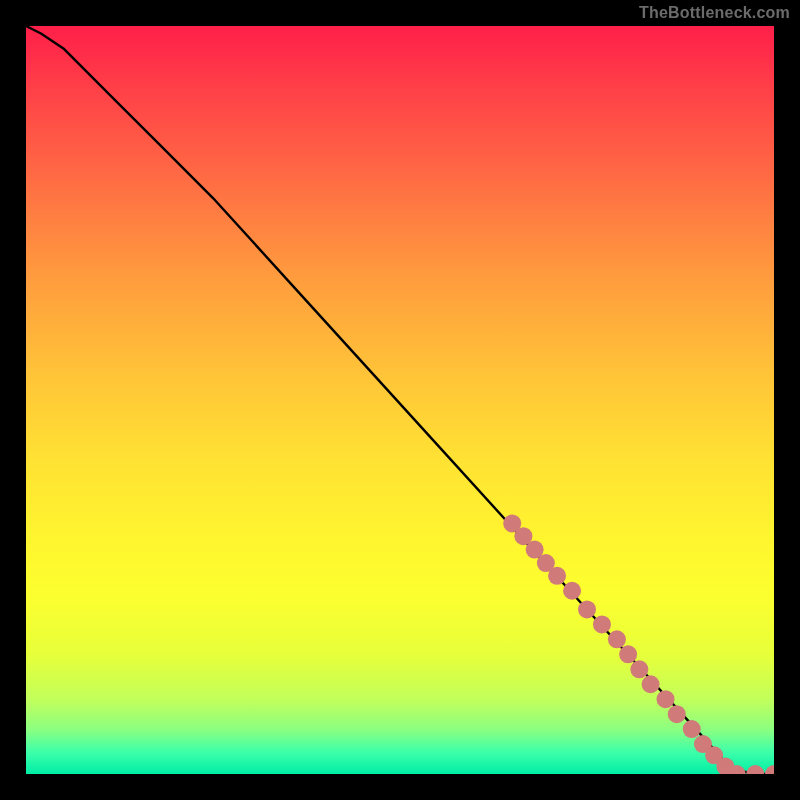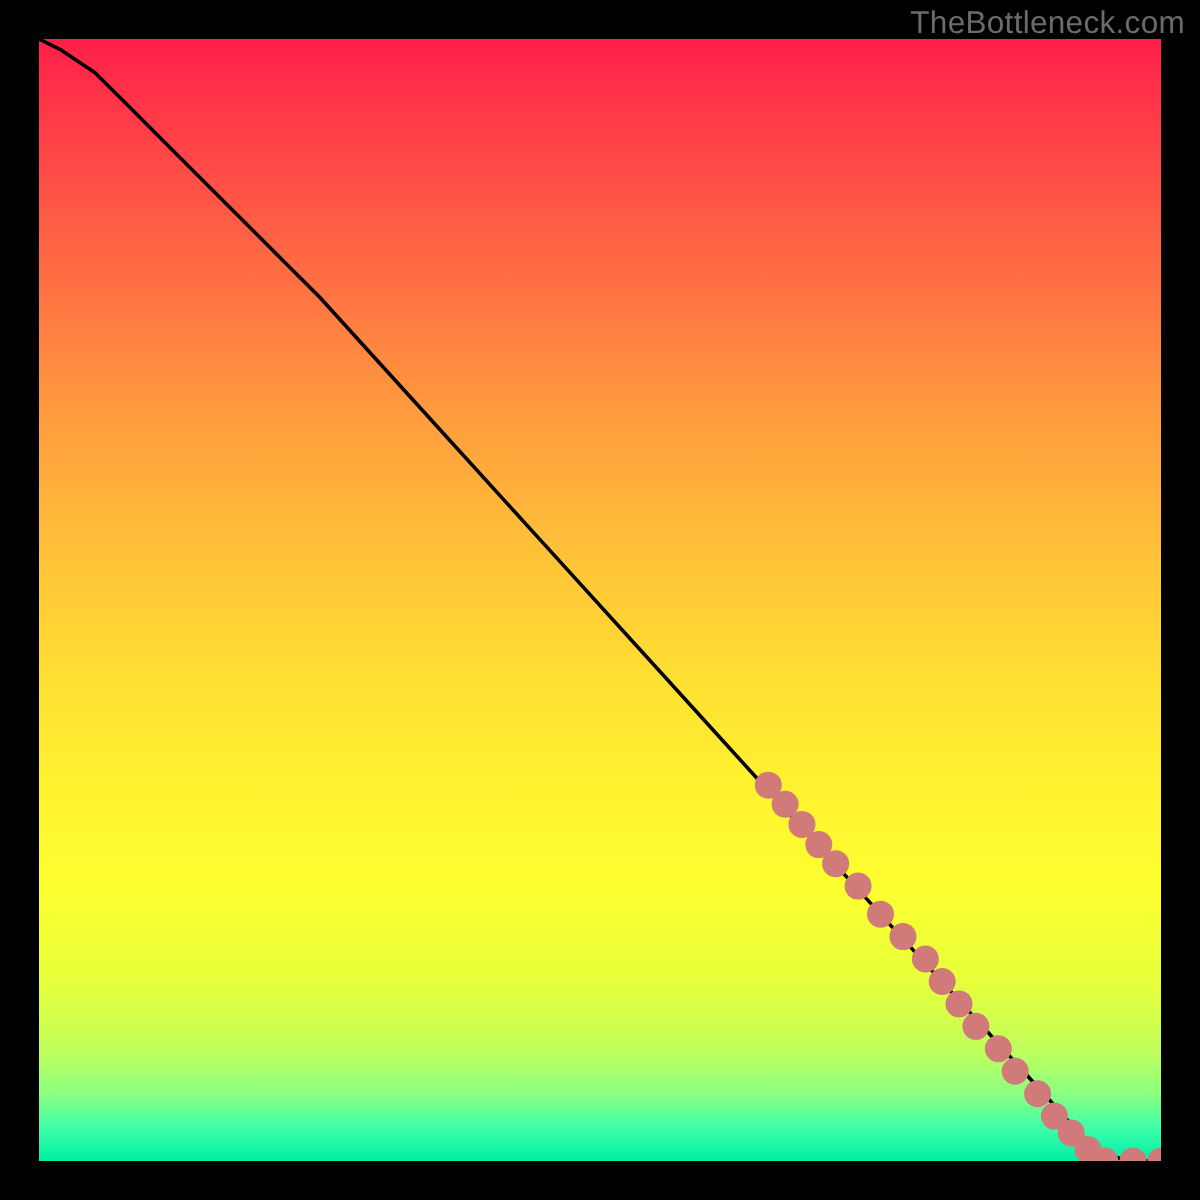--- a/index.html
+++ b/index.html
@@ -42,22 +42,22 @@
       #8cff80 94%,
       #3fffa9 97%,
       #00eea6 100%
     );
   }
   .watermark {
     position: absolute;
     top: 4px;
     right: 10px;
     color: #6b6b6b;
-    font-size: 21px;
-    font-weight: 400;
+    font-size: 16px;
+    font-weight: 700;
     letter-spacing: 0.2px;
     user-select: none;
   }
   svg.overlay {
     position: absolute;
     inset: 0;
   }
 </style>
 </head>
 <body>

